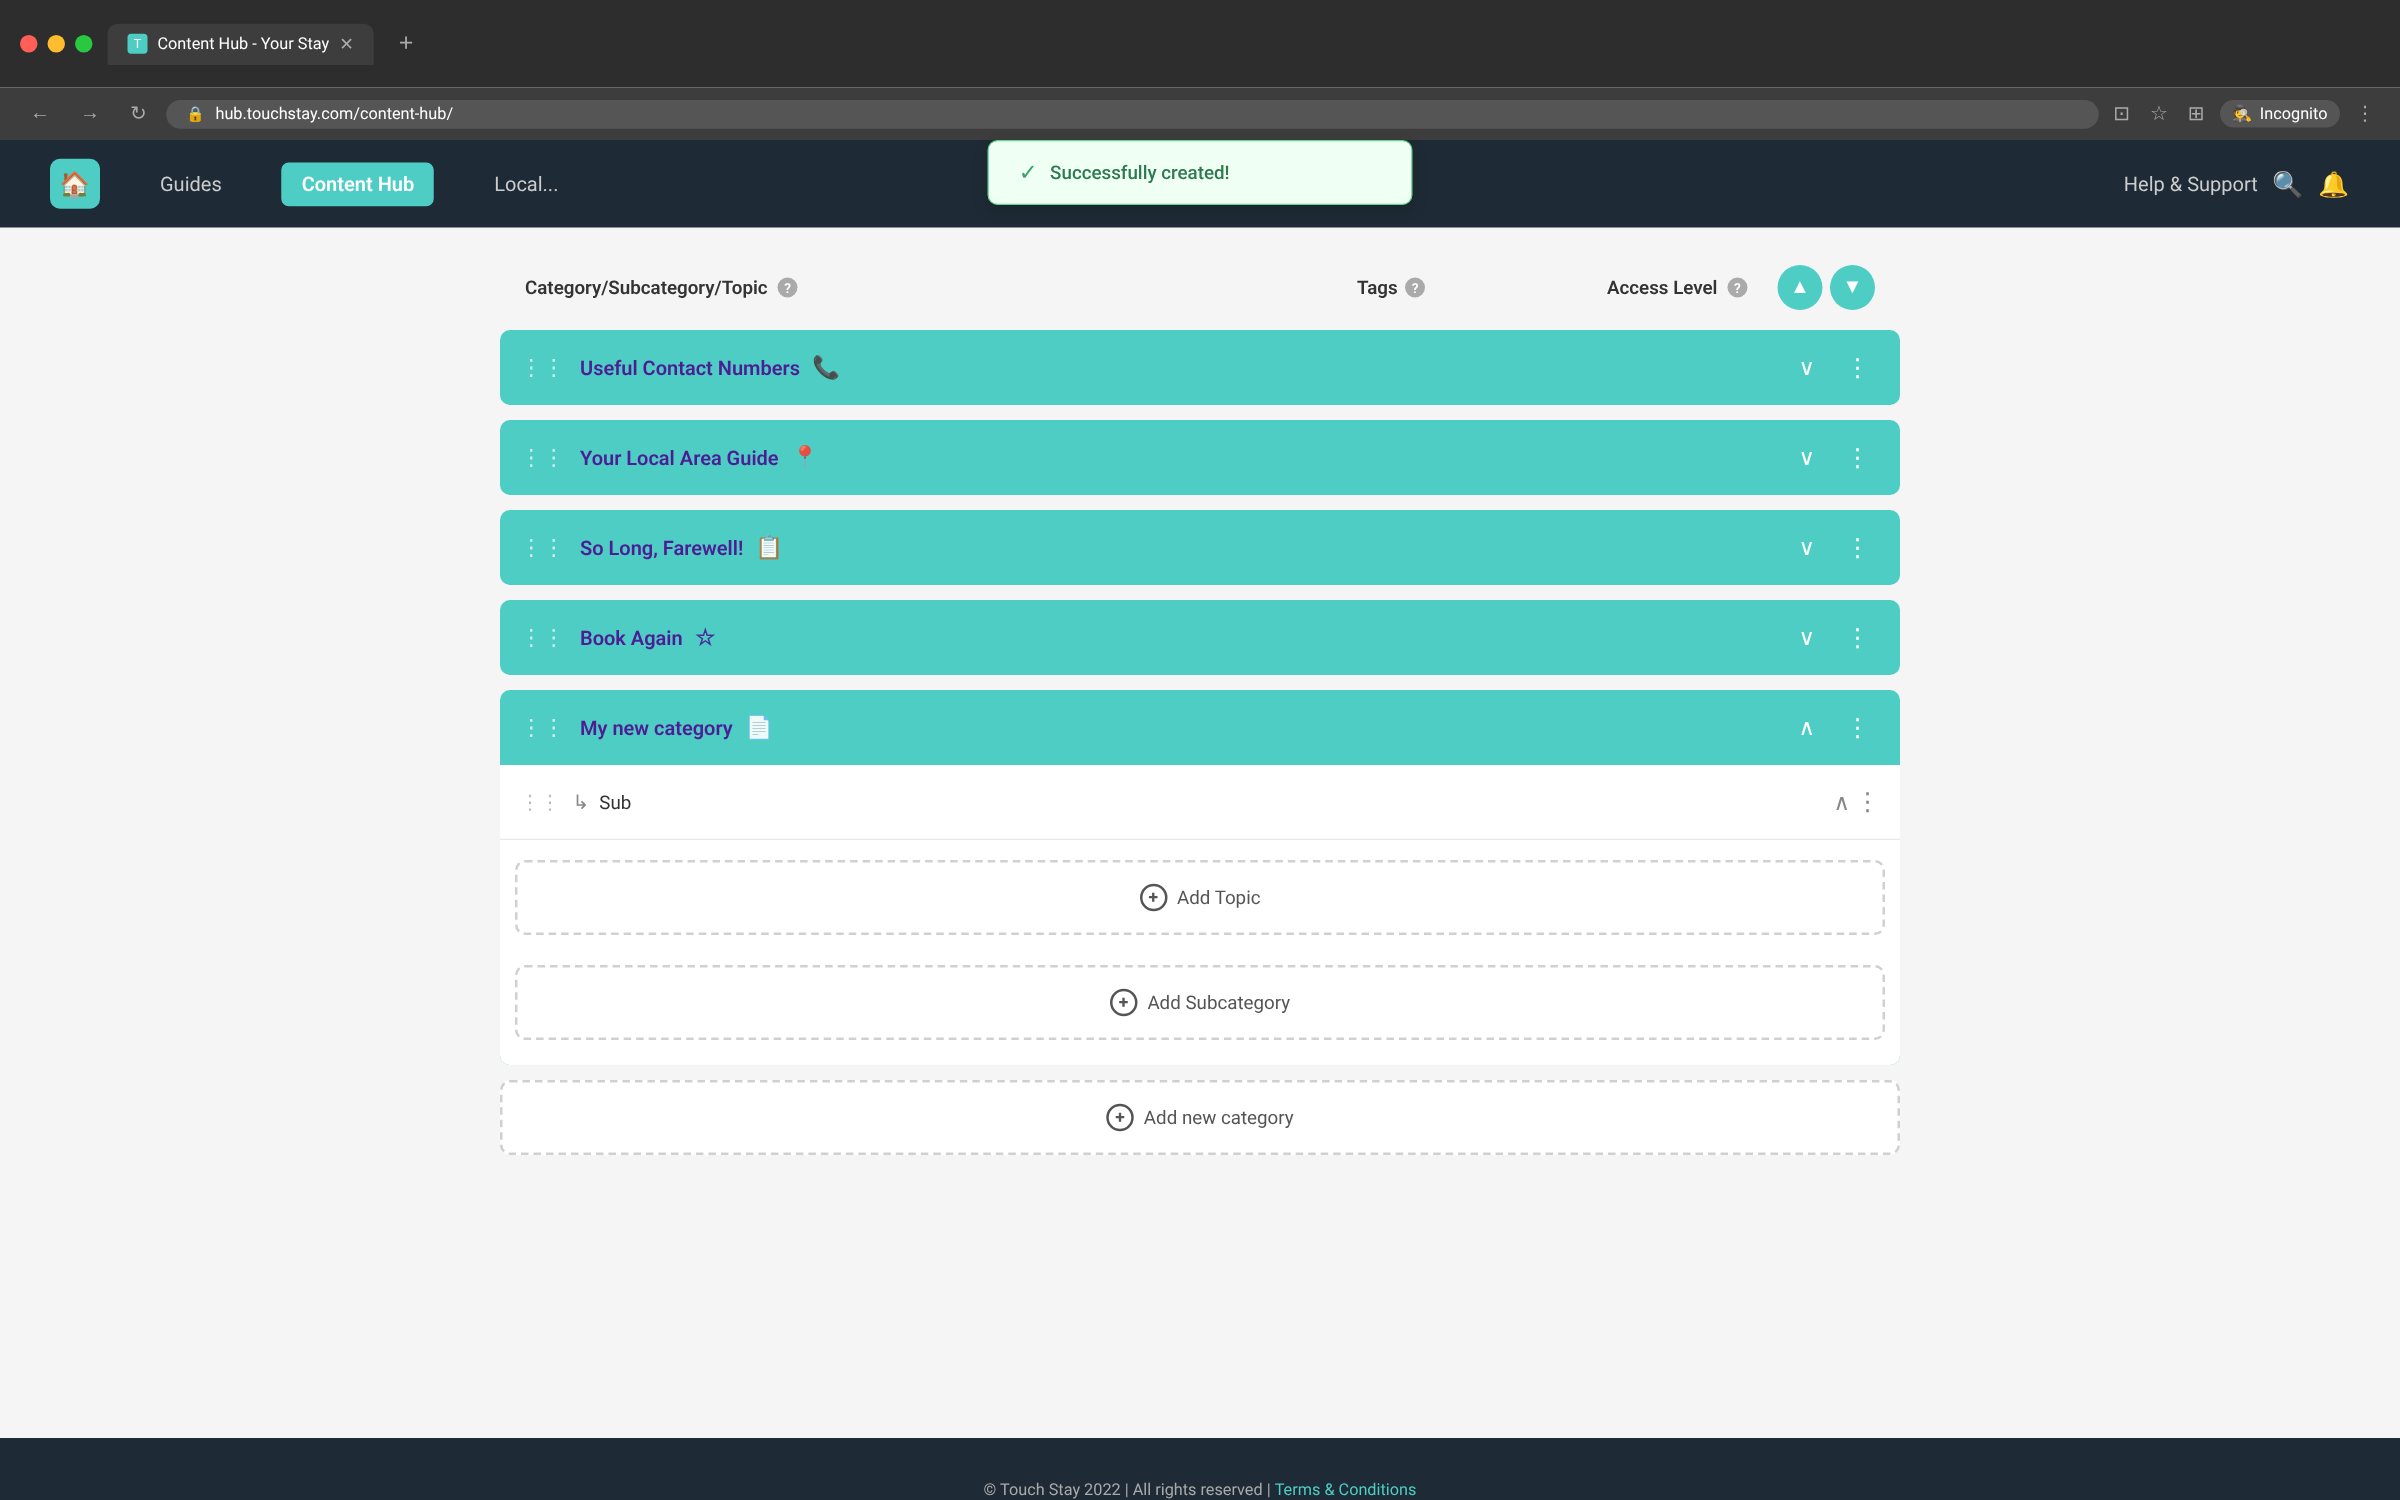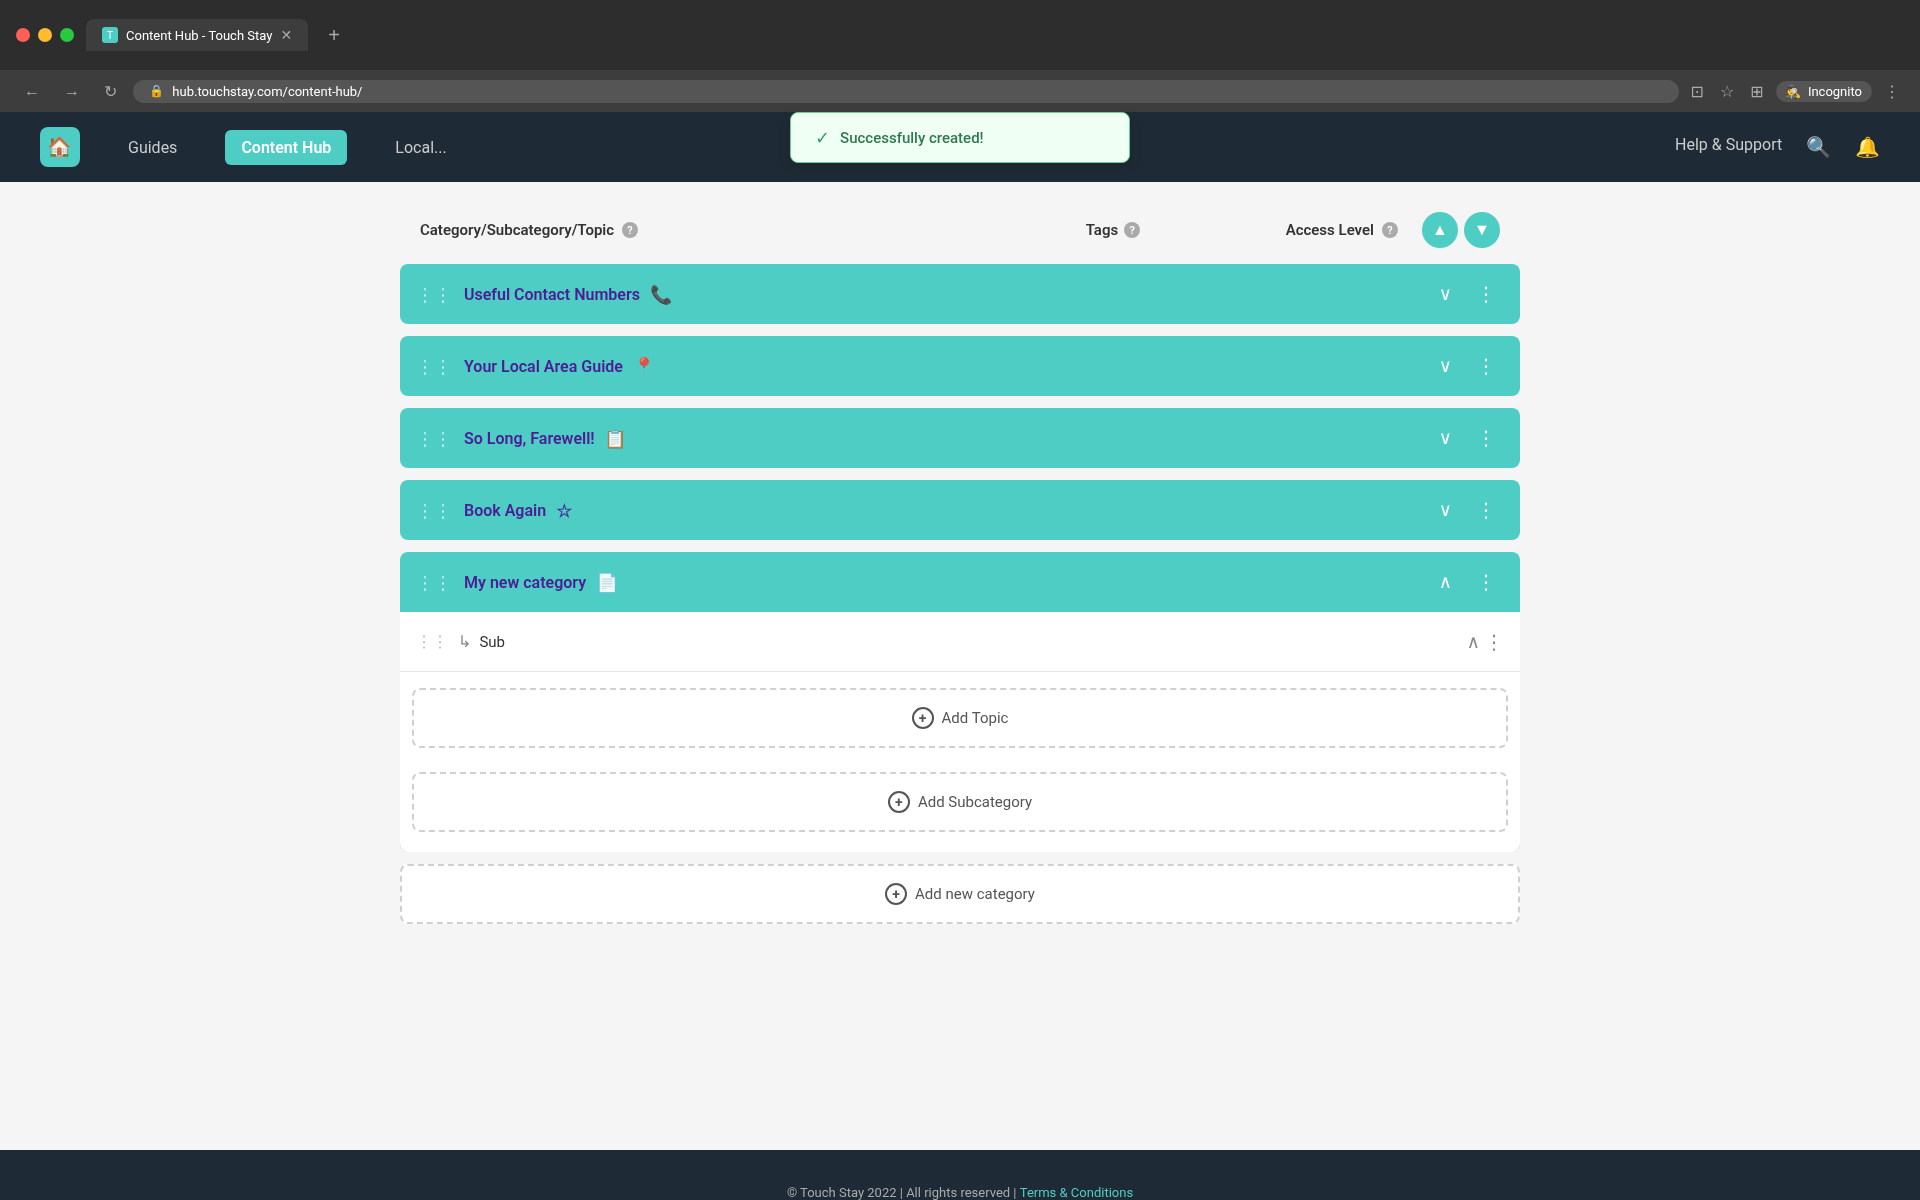--- a/index.html
+++ b/index.html
@@ -144,21 +144,22 @@
       cursor: pointer;
     }
     .nav-link.active {
       background: #4ecdc4;
       color: #fff;
       font-weight: 600;
     }
     .header-right {
       margin-left: auto;
       display: flex;
-      gap: 24px;
+      align-items: center;
+      gap: 12px;
     }
     .help-link {
       color: #ccc;
       font-size: 16px;
       cursor: pointer;
     }
     .header-icon-btn {
       background: none;
       border: none;
       color: #aaa;
@@ -438,21 +439,21 @@
 <body>
 
 <div class="browser-chrome">
   <div class="browser-controls">
     <div class="browser-dot dot-red"></div>
     <div class="browser-dot dot-yellow"></div>
     <div class="browser-dot dot-green"></div>
   </div>
   <div class="browser-tab">
     <div class="tab-favicon">T</div>
-    <span>Content Hub - Touch Stay</span>
+    <span>Content Hub - Your Stay</span>
     <span class="tab-close">✕</span>
   </div>
   <button class="tab-new">+</button>
 </div>
 
 <div class="nav-bar">
   <button class="nav-btn">←</button>
   <button class="nav-btn">→</button>
   <button class="nav-btn">↻</button>
   <div class="address-bar">

